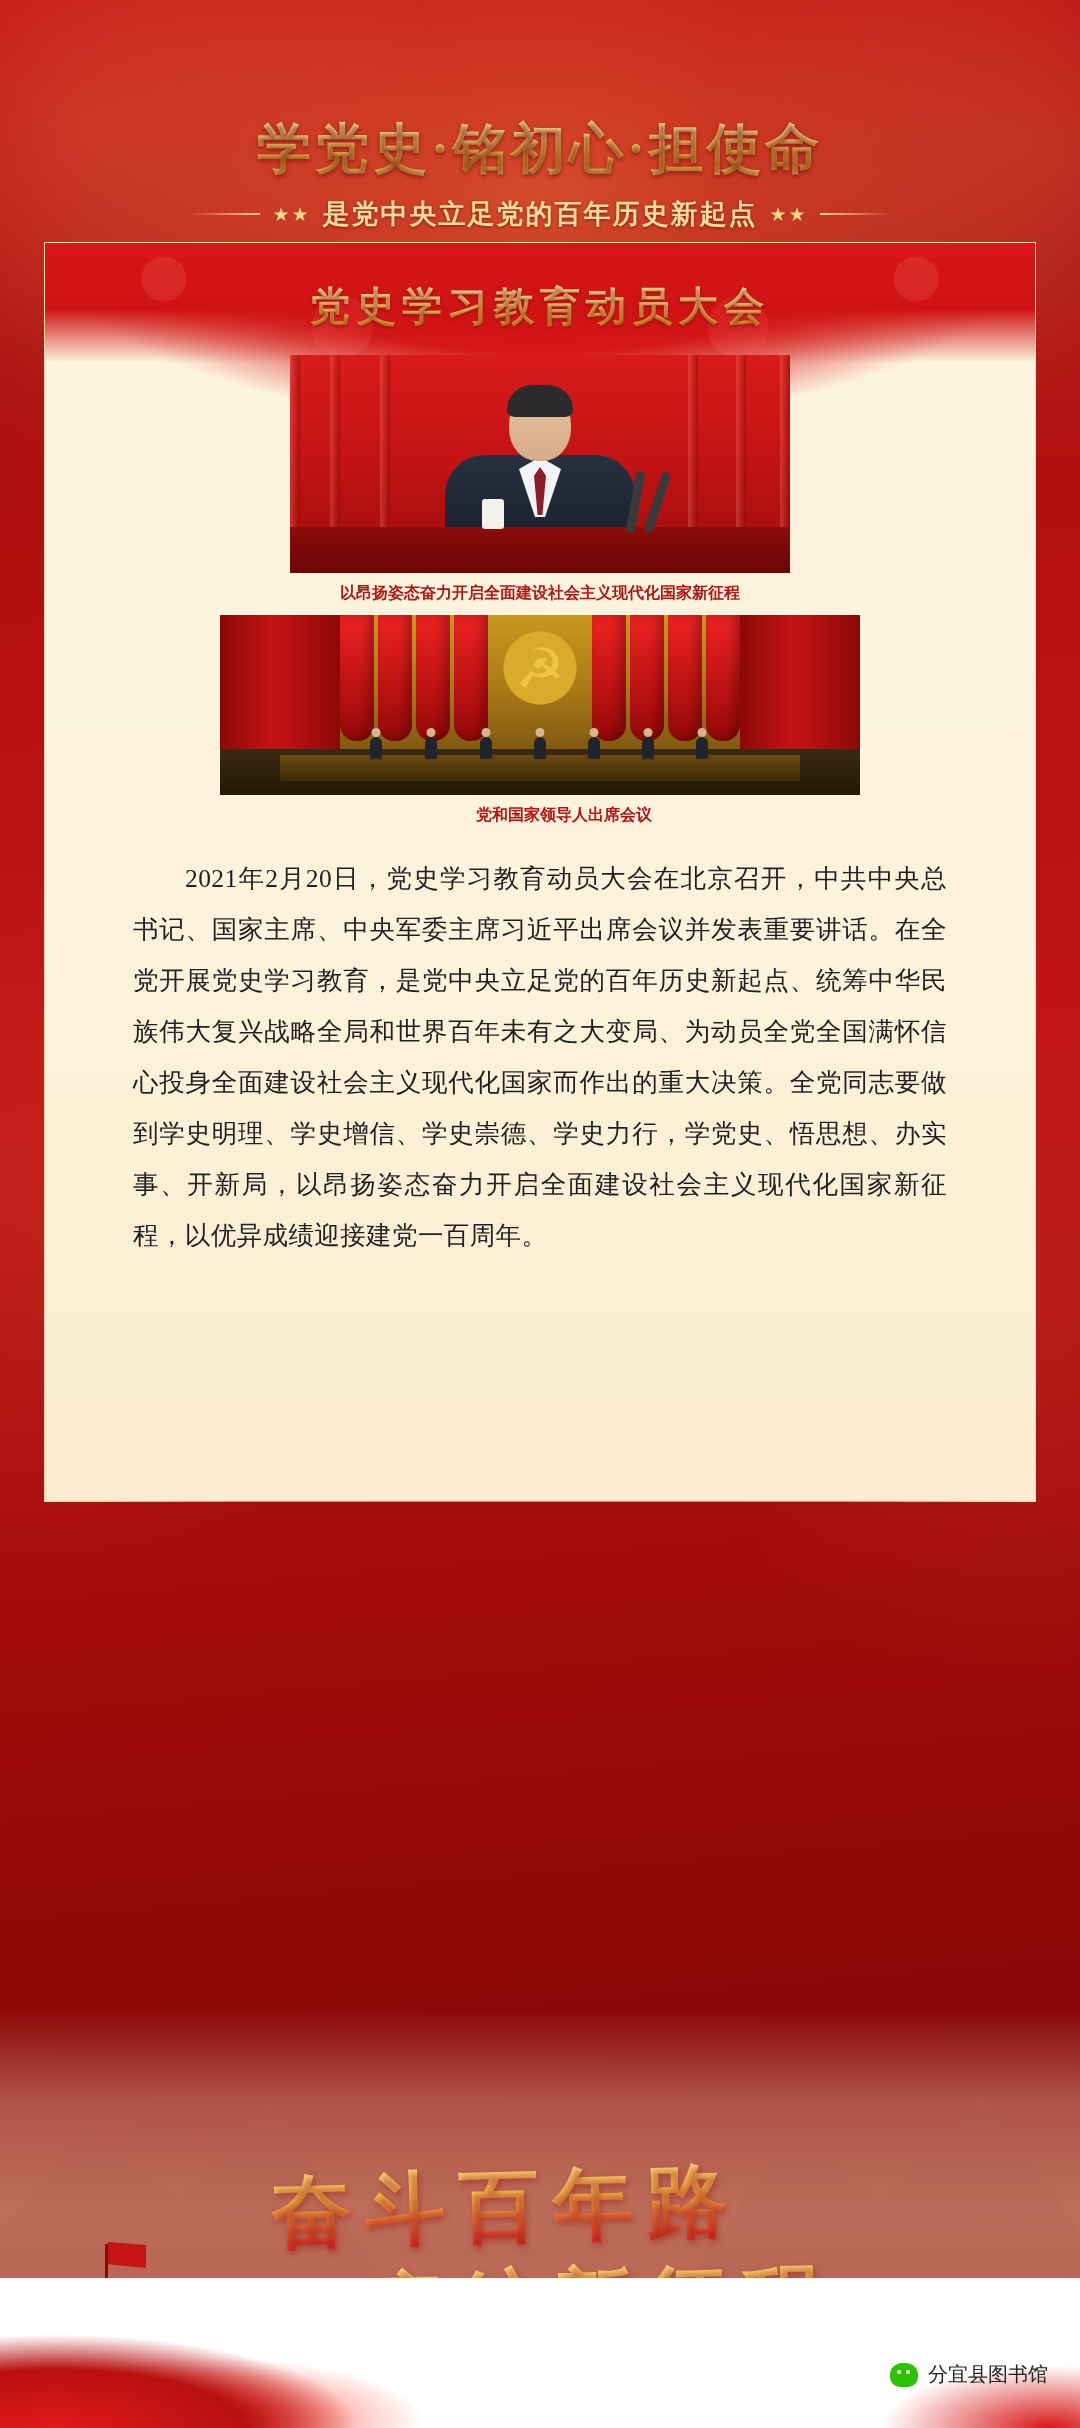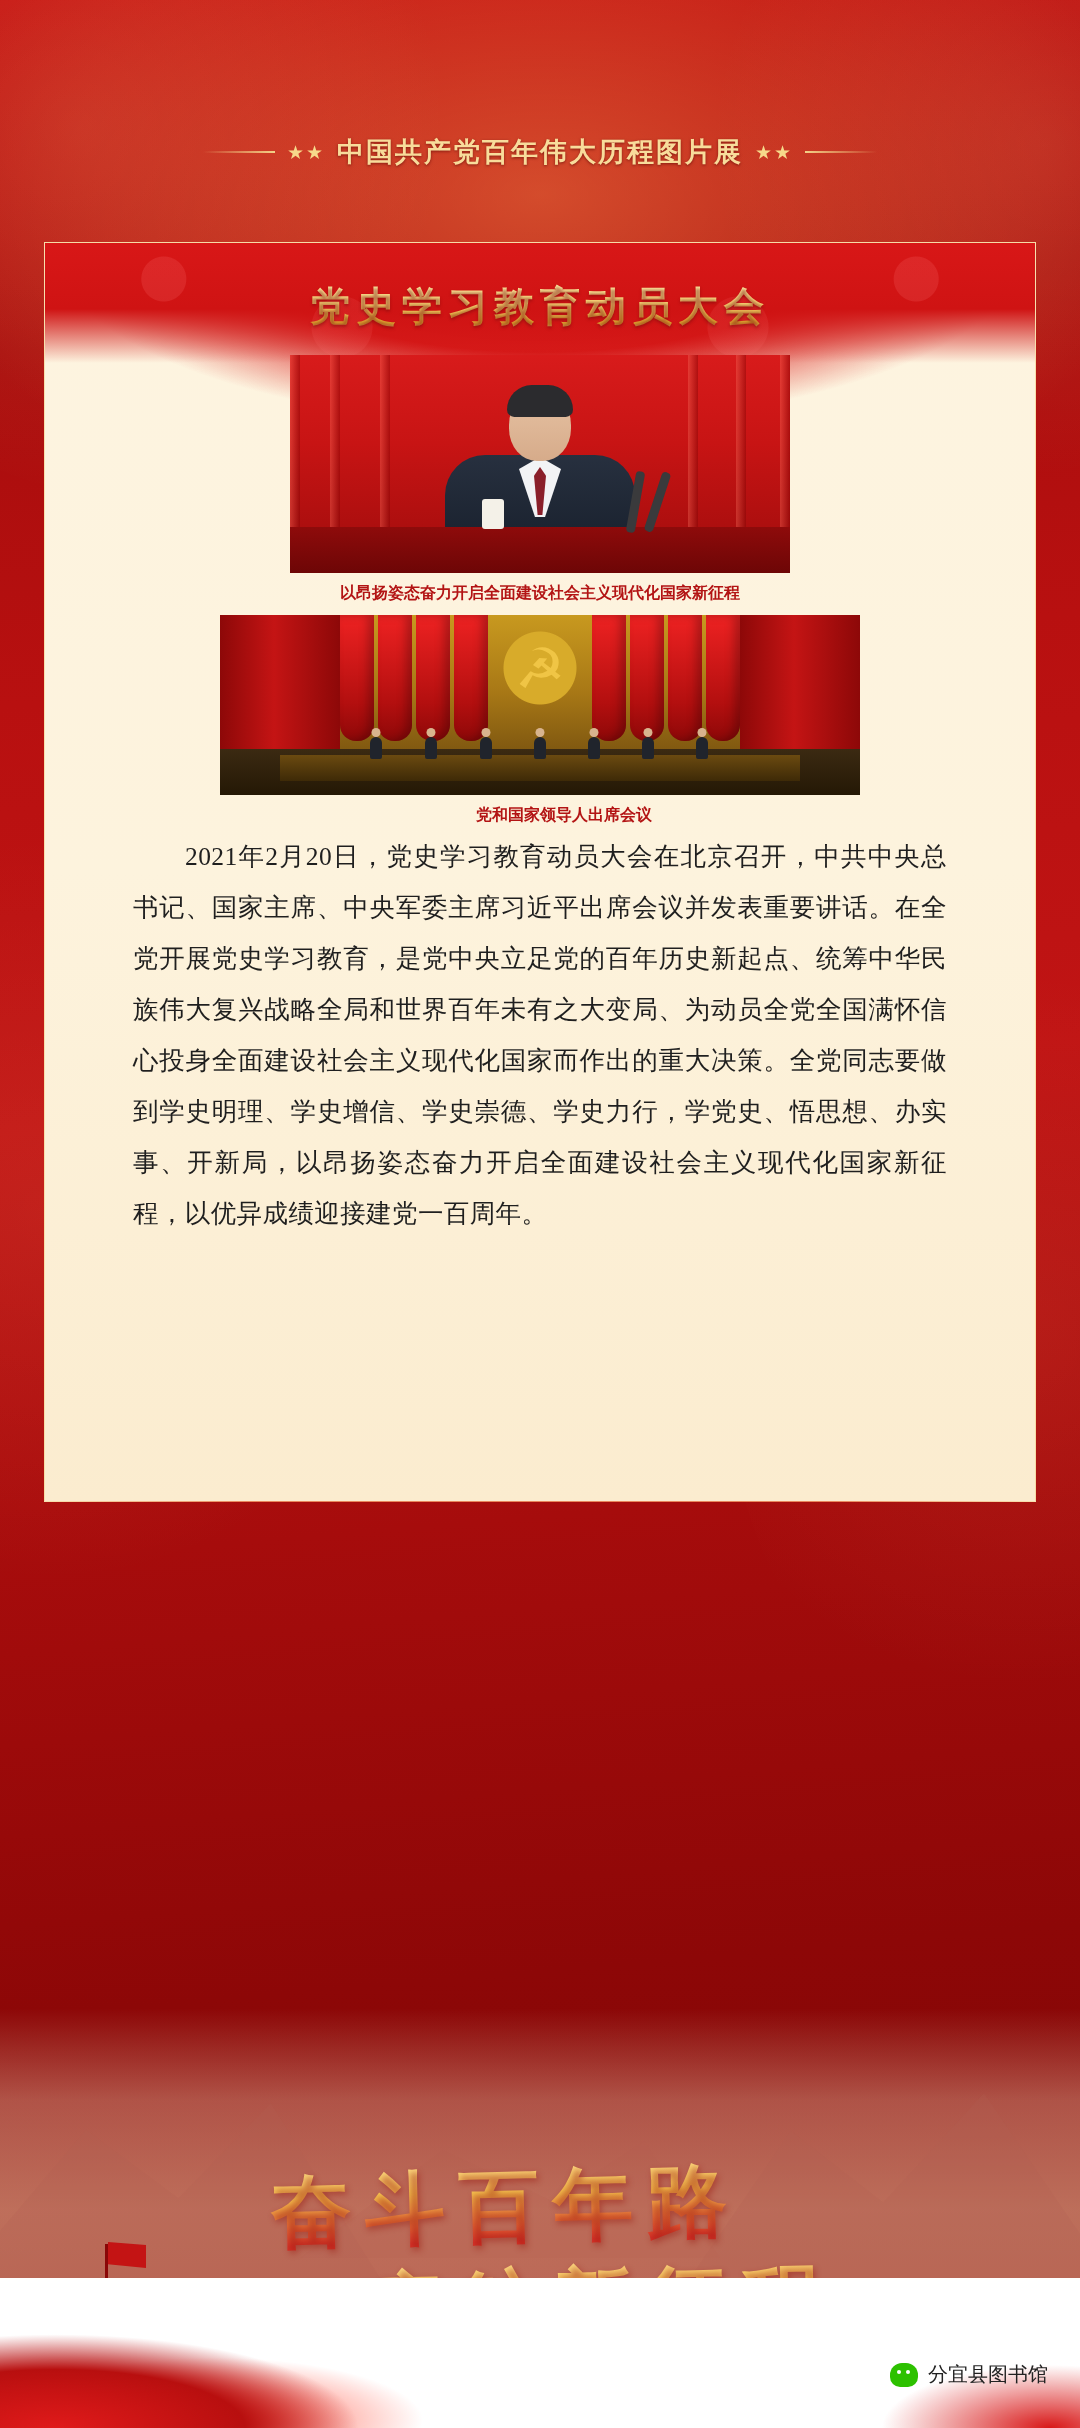--- a/index.html
+++ b/index.html
@@ -260,21 +260,21 @@
   .p2-person:before {
     content: ""; position: absolute; left: 50%; top: -9px; transform: translateX(-50%);
     width: 9px; height: 9px; border-radius: 50%; background: #d8b48e;
   }
 
   .cap2-pos { top: 562px; padding-left: 48px; }
 
   
   .body-text {
     position: absolute;
-    left: 88px; right: 88px; top: 588px;
+    left: 88px; right: 88px; top: 610px;
     font-family: "Liberation Serif", serif;
     font-size: 25.5px;
     line-height: 51px;
     color: #1f1f1f;
     text-align: justify;
     text-indent: 52px;
     letter-spacing: 0.4px;
   }
 
   
@@ -381,24 +381,25 @@
 
 <div class="poster">
 
   <div class="silk s1"></div>
   <div class="silk s2"></div>
   <div class="silk s3"></div>
   <div class="silk s4"></div>
 
 
   <div class="header">
+    <div class="main-title">学党史·铭初心·担使命</div>
     <div class="sub-row">
       <span class="rule"></span>
       <span class="stars">★★</span>
-      <span class="sub-title">中国共产党百年伟大历程图片展</span>
+      <span class="sub-title">是党中央立足党的百年历史新起点</span>
       <span class="stars">★★</span>
       <span class="rule right"></span>
     </div>
   </div>
 
   <div class="panel">
     <div class="panel-top-bg"></div>
 
     <div class="panel-heading">党史学习教育动员大会</div>
 

